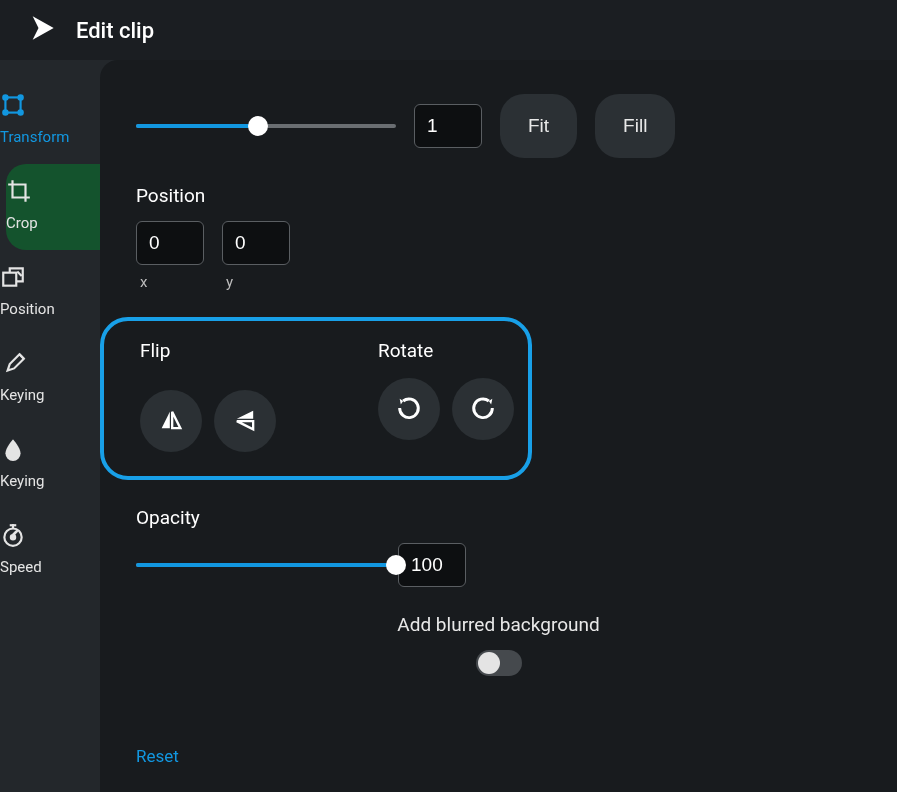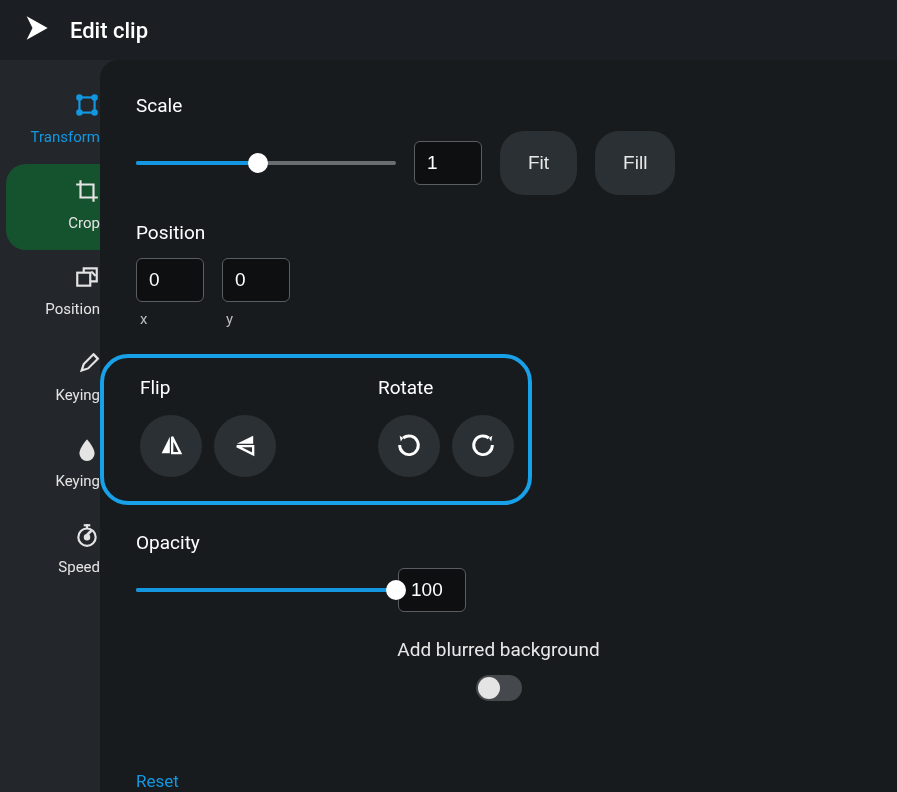--- a/index.html
+++ b/index.html
@@ -11,21 +11,21 @@
       font-family: -apple-system, BlinkMacSystemFont, "Segoe UI", Roboto, sans-serif;
       background: #23272b;
       color: #e8e8e8;
       width: 897px;
       height: 792px;
       overflow: hidden;
     }
     .header {
       display: flex;
       align-items: center;
-      padding: 14px 22px;
+      padding: 14px 28px;
       background: #1b1e22;
       gap: 20px;
     }
     .header-logo svg {
       width: 28px;
       height: 28px;
     }
     .header-title {
       font-size: 22px;
       font-weight: 500;
@@ -37,21 +37,21 @@
     }
     .sidebar {
       width: 100px;
       display: flex;
       flex-direction: column;
       padding-top: 18px;
     }
     .sidebar-item {
       display: flex;
       flex-direction: column;
-      align-items: flex-end;
+      align-items: flex-start;
       gap: 6px;
       padding: 14px 0 18px;
       cursor: pointer;
       color: #e4e4e4;
       border-top-left-radius: 20px;
       border-bottom-left-radius: 20px;
     }
     .sidebar-item .label {
       font-size: 15px;
     }
@@ -297,21 +297,20 @@
             <path d="M12 12 L16 8" stroke-width="2.5"></path>
           </svg>
       </span>
       <span class="label">Speed</span>
     </div>
   </div>
 
   <div class="panel">
 
     <div class="section">
-      <div class="section-label">Scale</div>
       <div class="scale-row">
         <div class="slider-wrap">
           <div class="slider-track"></div>
           <div class="slider-fill" id="scale-fill" style="width: 47%;"></div>
           <div class="slider-thumb" id="scale-thumb" style="left: 47%;"></div>
         </div>
         <input class="num-input" value="1" style="">
         <button class="pill-button">Fit</button>
         <button class="pill-button">Fill</button>
       </div>
@@ -327,21 +326,21 @@
         <div class="pos-col">
           <input class="num-input" value="0" style="">
           <span class="axis-label">y</span>
         </div>
       </div>
     </div>
 
     <div class="section">
       <div class="flip-rotate-box">
         <div class="fr-col">
-          <div class="section-label" style="margin-bottom:0">Flip</div>
+          <div class="section-label" style="margin-bottom:12px">Flip</div>
           <div class="fr-buttons">
             <button class="circle-button">
               <span>
                 <svg viewBox="0 0 24 24" fill="currentColor">
                     <path d="M11 5 L11 19 L4 19 Z"></path>
                     <path d="M13 5 L13 19 L20 19 Z" fill="none" stroke="currentColor" stroke-width="2"></path>
                   </svg>
               </span>
             </button>
             <button class="circle-button">

